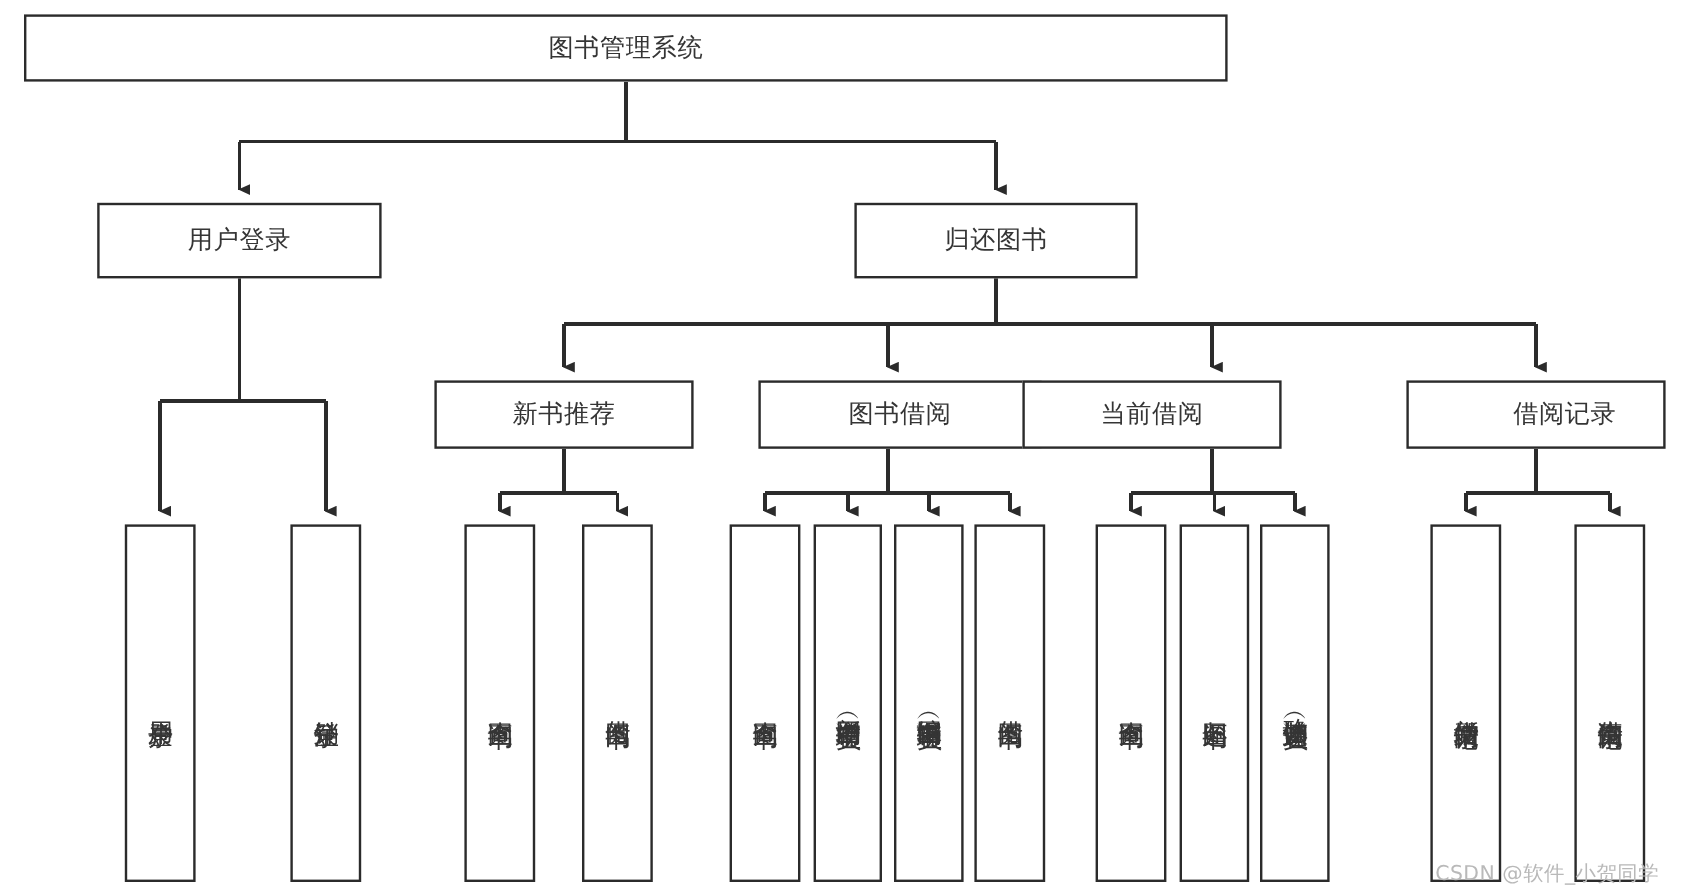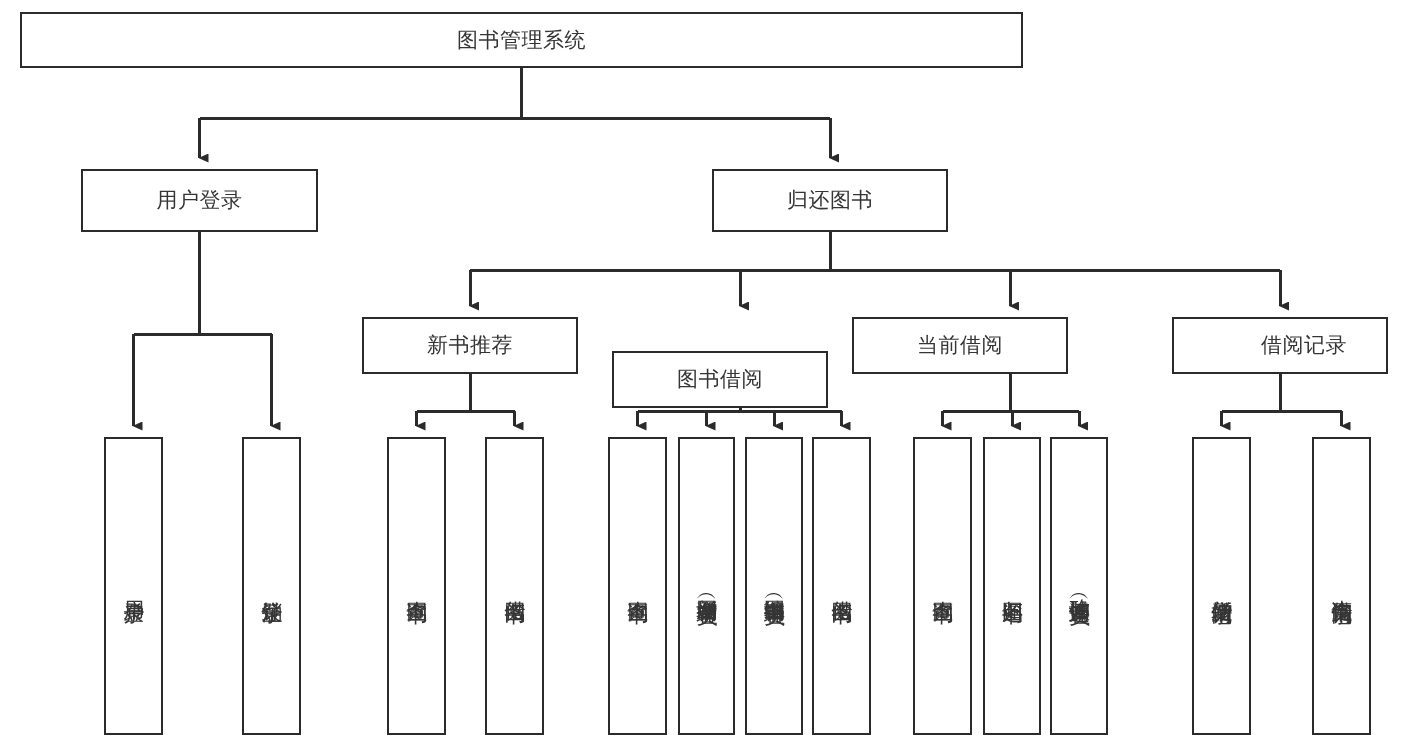--- a/index.html
+++ b/index.html
@@ -124,21 +124,21 @@
   <div class="node horiz" style="left: 81px; top: 169px; width: 237px; height: 63px;">
     <span class="node-label">用户登录</span>
   </div>
   <div class="node horiz" style="left: 712px; top: 169px; width: 236px; height: 63px;">
     <span class="node-label">归还图书</span>
   </div>
 
   <div class="node horiz" style="left: 362px; top: 317px; width: 216px; height: 57px;">
     <span class="node-label">新书推荐</span>
   </div>
-  <div class="node horiz" style="left: 612px; top: 317px; width: 216px; height: 57px; margin-top: 34px;">
+  <div class="node horiz" style="left: 632px; top: 317px; width: 236px; height: 57px;">
     <span class="node-label">图书借阅</span>
   </div>
   <div class="node horiz" style="left: 852px; top: 317px; width: 216px; height: 57px;">
     <span class="node-label">当前借阅</span>
   </div>
   <div class="node horiz" style="left: 1172px; top: 317px; width: 216px; height: 57px; padding-left: 48px;">
     <span class="node-label">借阅记录</span>
   </div>
 
   <div class="node vert" style="left: 104px; top: 437px; width: 59px; height: 298px;">
@@ -174,14 +174,15 @@
   <div class="node vert" style="left: 1050px; top: 437px; width: 58px; height: 298px;">
     <span class="node-label">确认归还（管理员）</span>
   </div>
   <div class="node vert" style="left: 1192px; top: 437px; width: 59px; height: 298px;">
     <span class="node-label">新增借阅记录</span>
   </div>
   <div class="node vert" style="left: 1312px; top: 437px; width: 59px; height: 298px;">
     <span class="node-label">查询借阅记录</span>
   </div>
 
+  <div class="watermark" style="left: 1196px; top: 716px; color: rgb(185, 185, 185);">CSDN @软件_小贺同学</div>
 
 </div>
 
 </body></html>

